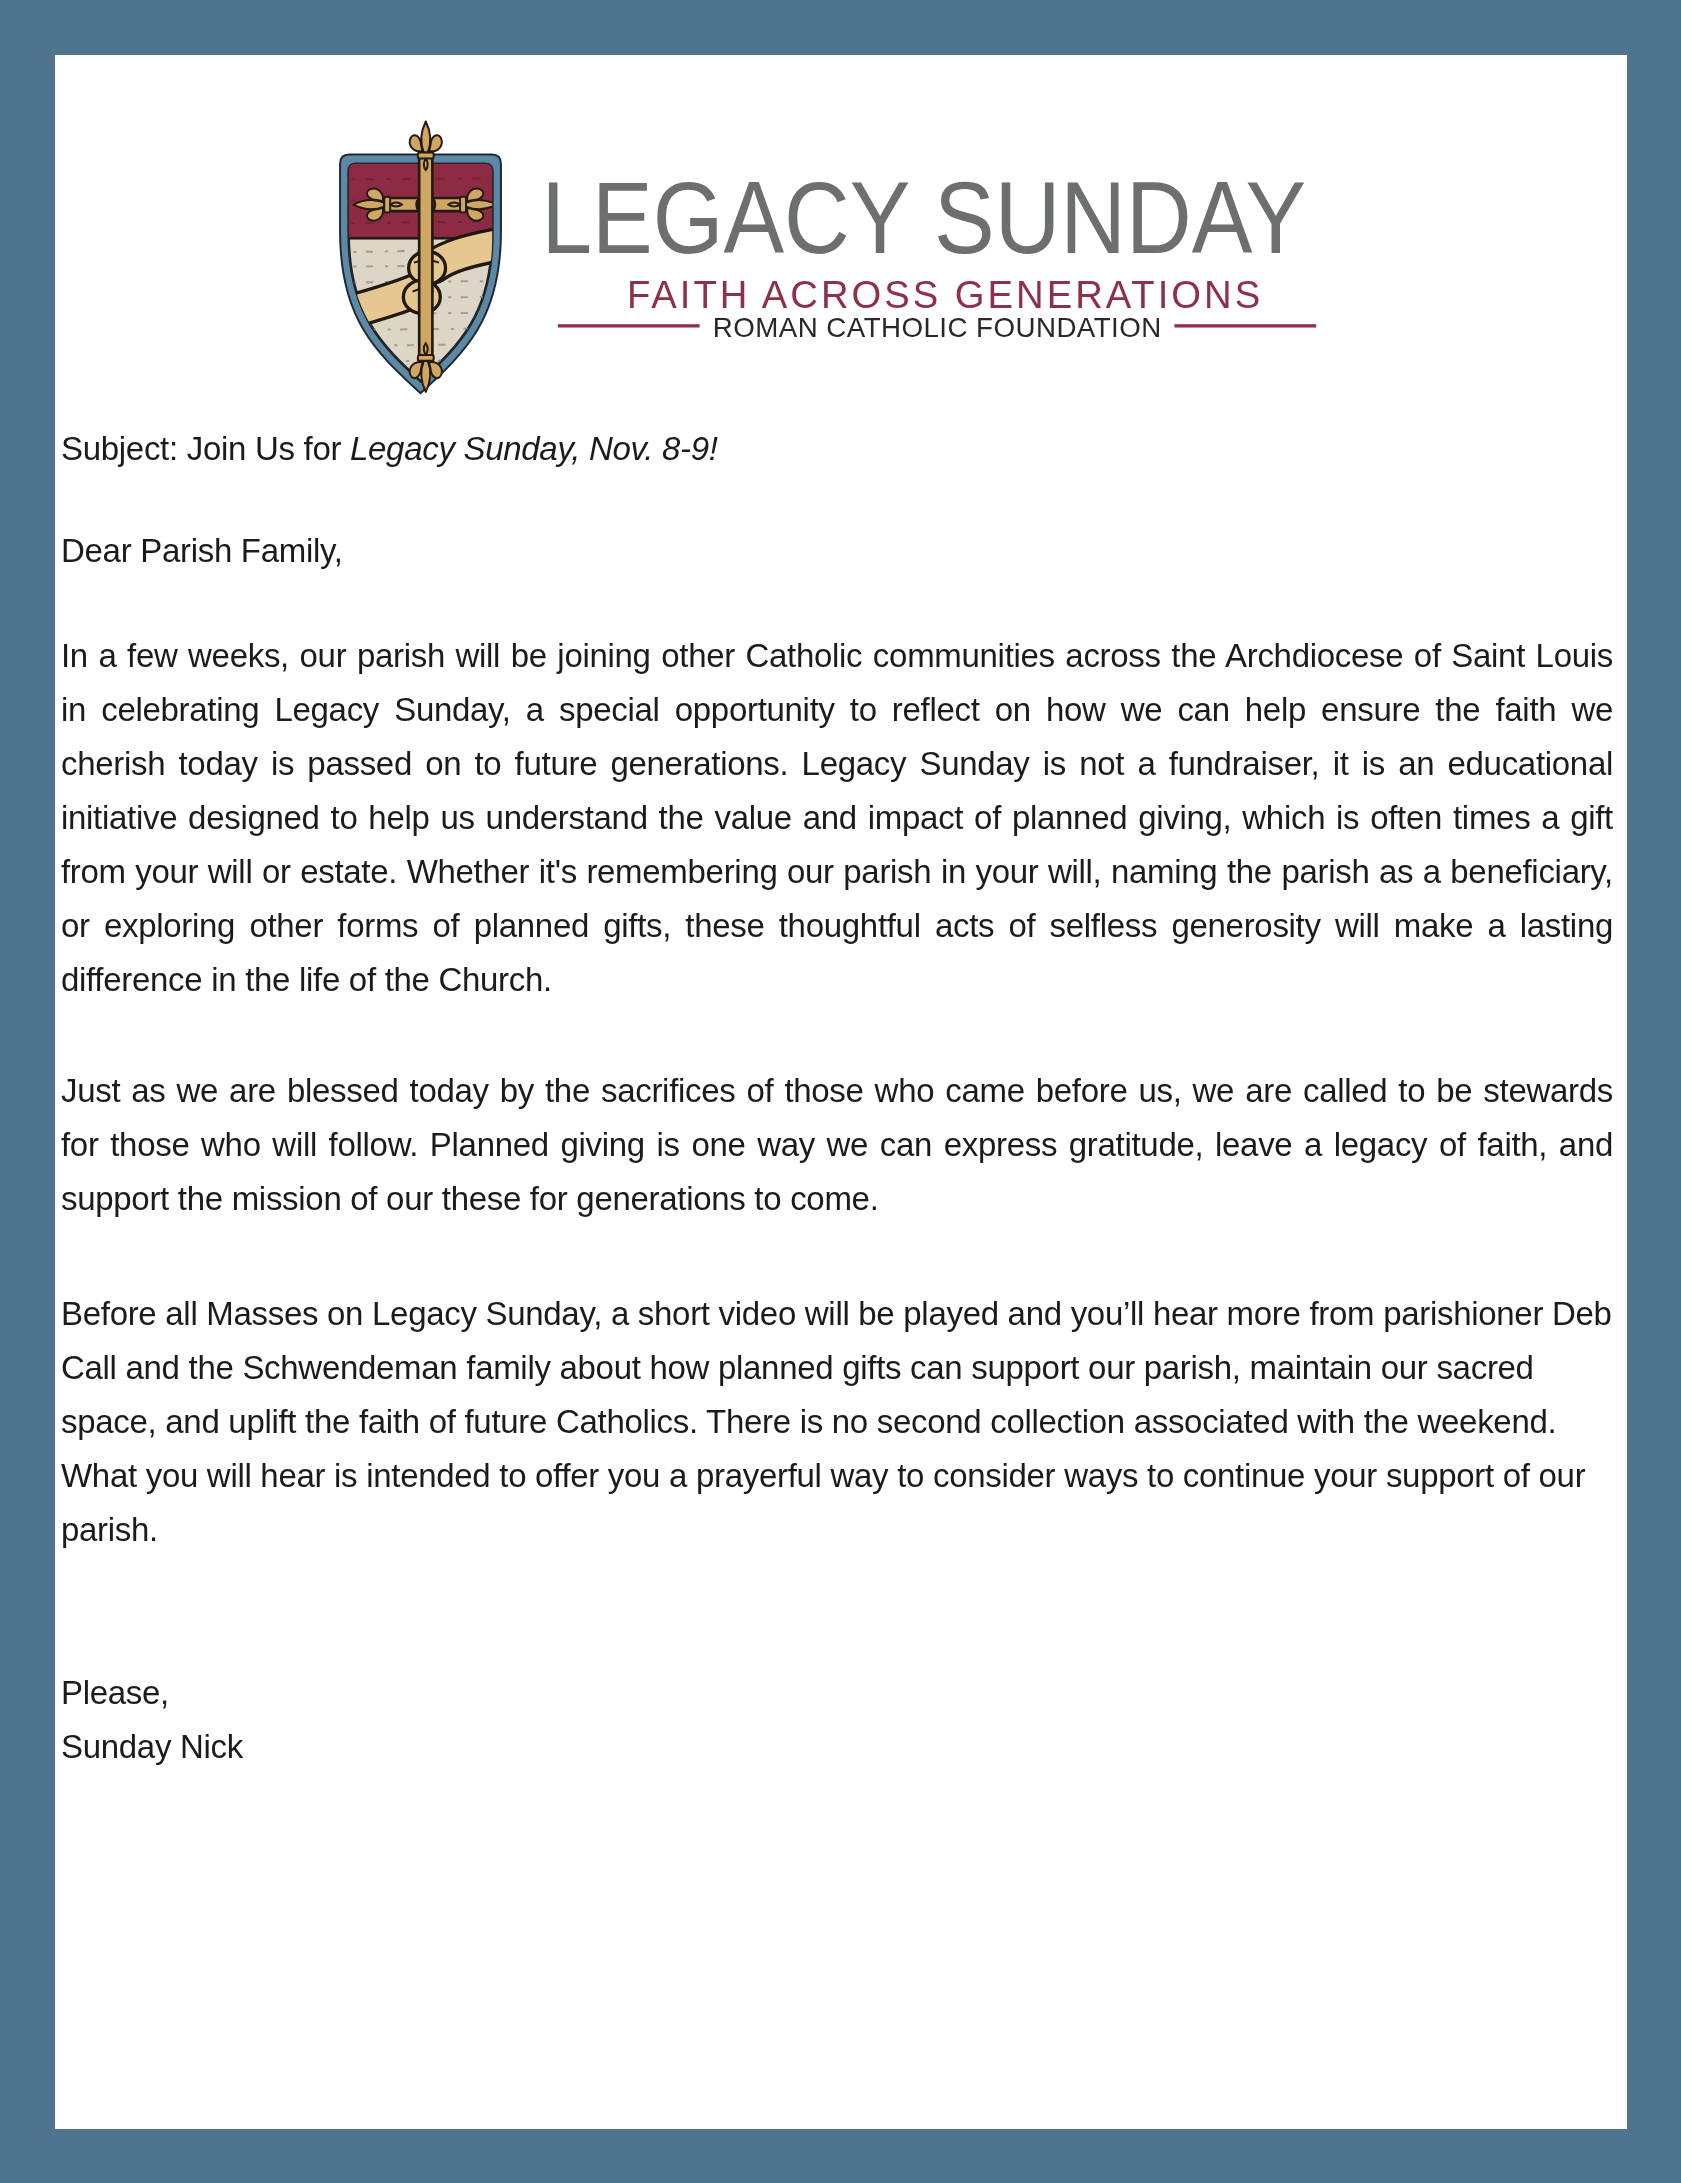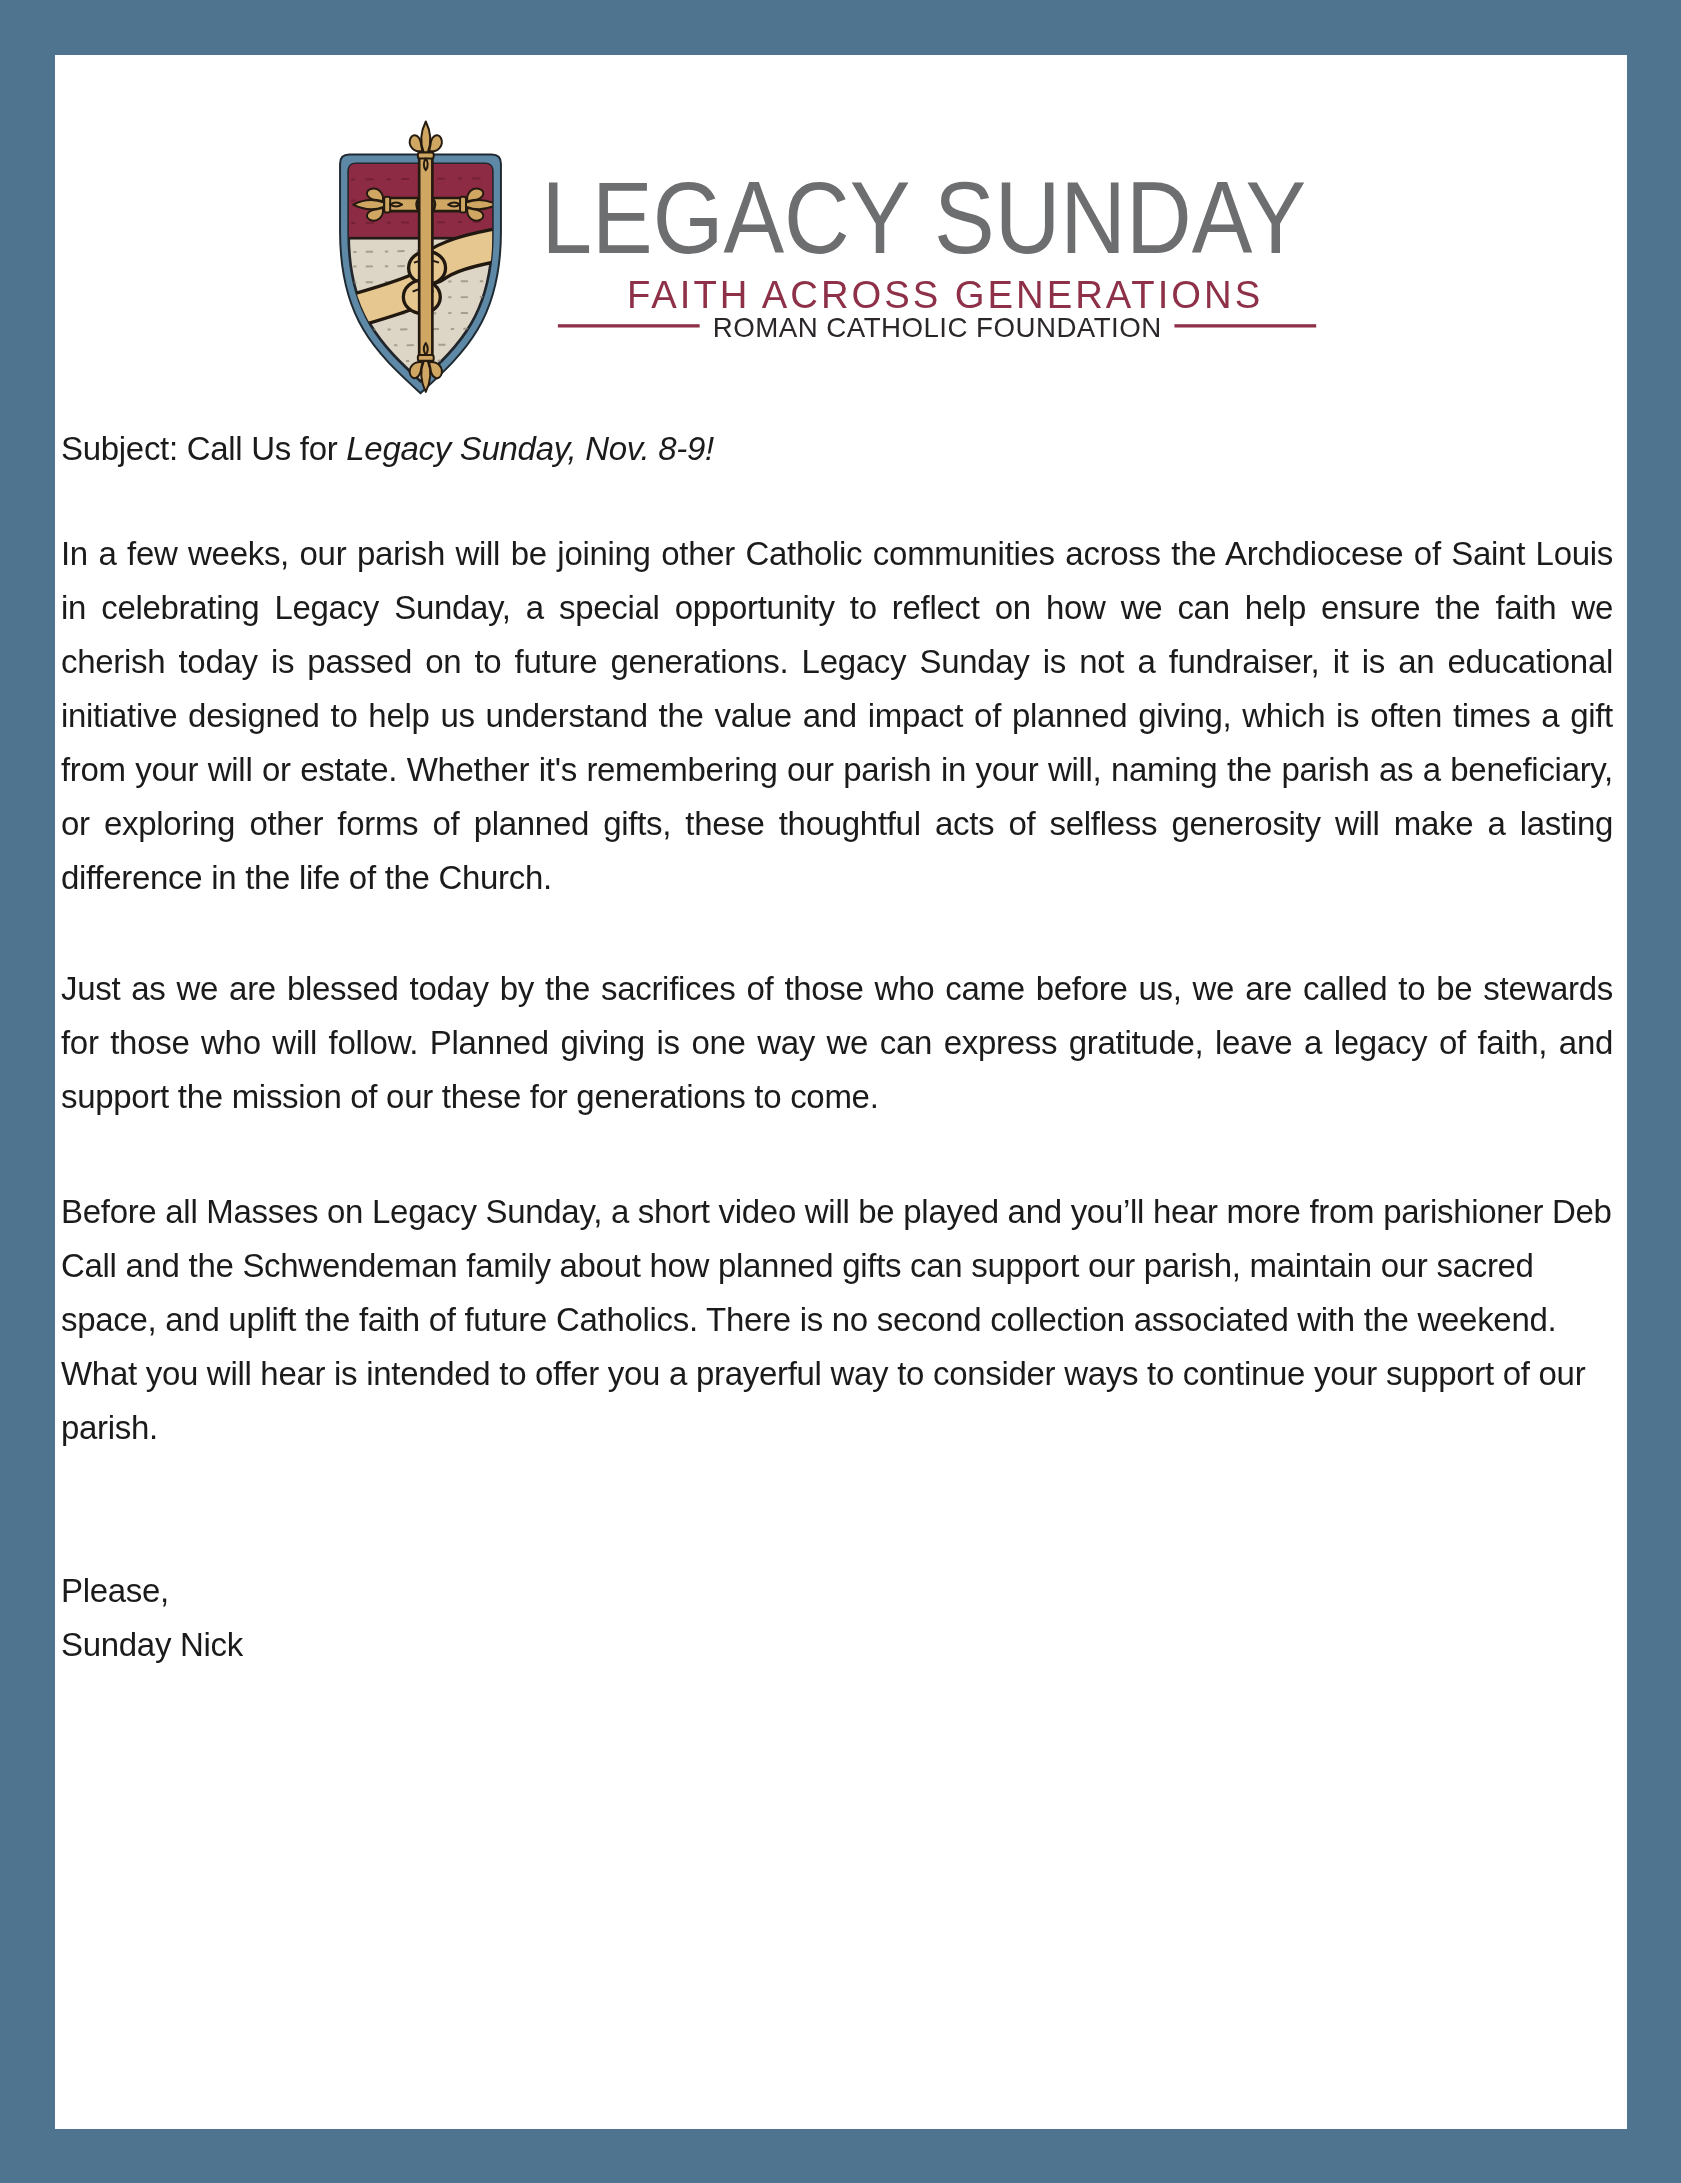--- a/index.html
+++ b/index.html
@@ -129,22 +129,23 @@
     <svg class="wordmark-svg" viewBox="0 0 1330 300">
       <text class="t-wordmark" x="37" y="150" textLength="1160" lengthAdjust="spacingAndGlyphs">LEGACY SUNDAY</text>
       <text class="t-tagline" x="167" y="234" textLength="960" lengthAdjust="spacing">FAITH ACROSS GENERATIONS</text>
       <rect class="rule" x="62" y="258" width="215" height="5"></rect>
       <text class="t-foundation" x="297" y="277" textLength="680" lengthAdjust="spacing">ROMAN CATHOLIC FOUNDATION</text>
       <rect class="rule" x="997" y="258" width="215" height="5"></rect>
     </svg>
   </div>
 
   <div class="letter">
-    <p class="subject"><span>Subject: Call Us for </span><em>Legacy Sunday, Nov. 8-9!</em></p>
+    <p class="subject"><span>Subject: Join Us for </span><em>Legacy Sunday, Nov. 8-9!</em></p>
 
+    <p class="salutation">Dear Parish Family,</p>
 
     <p class="para-1">In a few weeks, our parish will be joining other Catholic communities across the Archdiocese of Saint Louis in celebrating Legacy Sunday, a special opportunity to reflect on how we can help ensure the faith we cherish today is passed on to future generations. Legacy Sunday is not a fundraiser, it is an educational initiative designed to help us understand the value and impact of planned giving, which is often times a gift from your will or estate. Whether it's remembering our parish in your will, naming the parish as a beneficiary, or exploring other forms of planned gifts, these thoughtful acts of selfless generosity will make a lasting difference in the life of the Church.</p>
 
     <p class="para-2">Just as we are blessed today by the sacrifices of those who came before us, we are called to be stewards for those who will follow. Planned giving is one way we can express gratitude, leave a legacy of faith, and support the mission of our these for generations to come.</p>
 
     <p class="para-3">Before all Masses on Legacy Sunday, a short video will be played and you’ll hear more from parishioner Deb Call and the Schwendeman family about how planned gifts can support our parish, maintain our sacred space, and uplift the faith of future Catholics. There is no second collection associated with the weekend. What you will hear is intended to offer you a prayerful way to consider ways to continue your support of our parish.</p>
 
 
     <p class="closing">Please,</p>
     <p class="signature">Sunday Nick</p>

